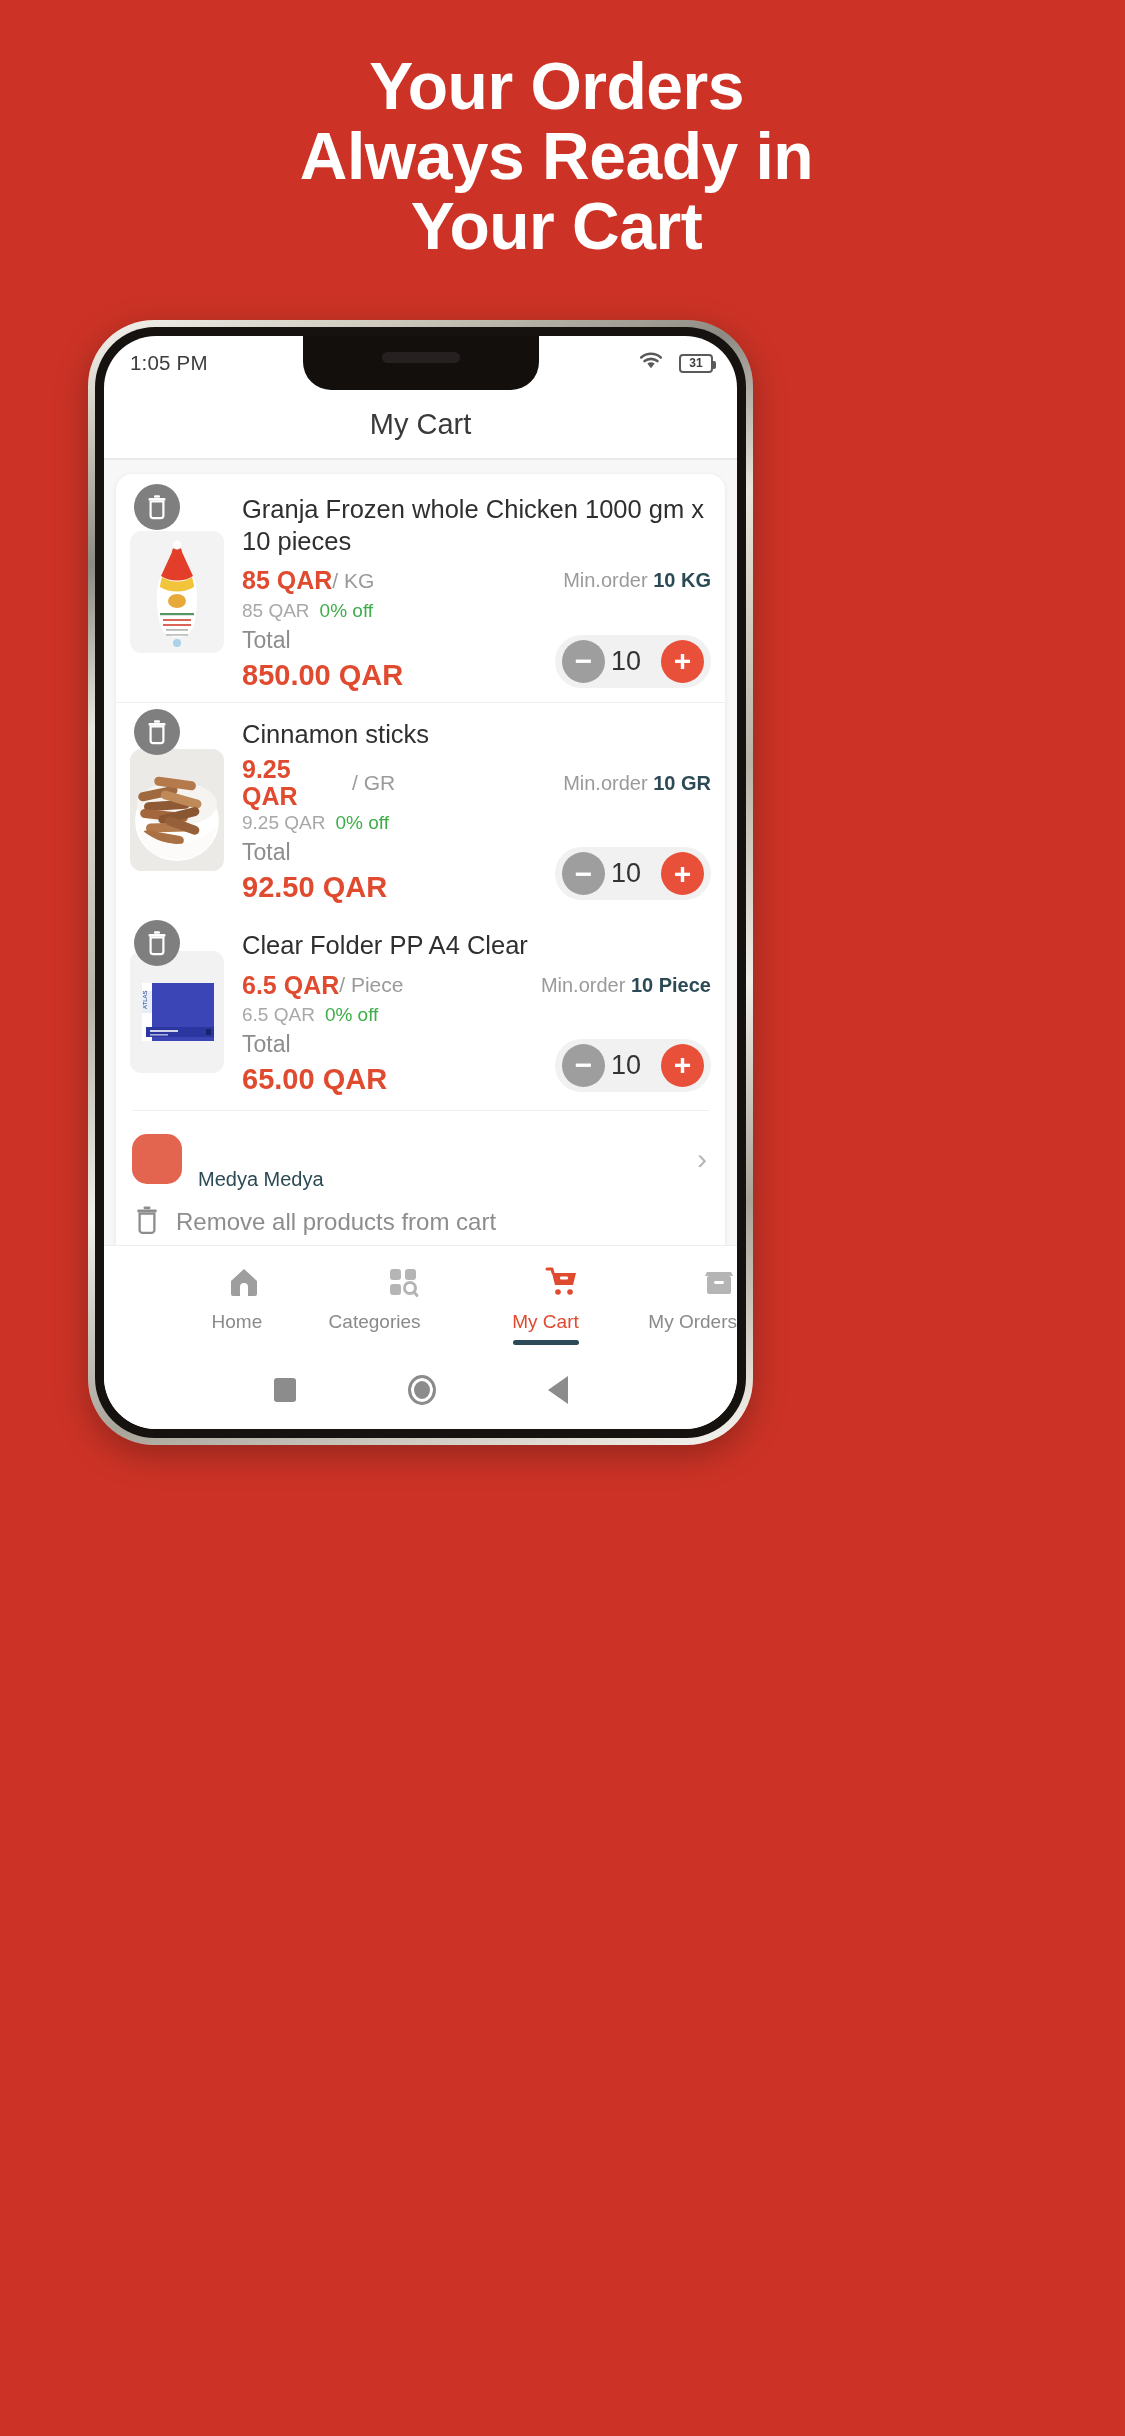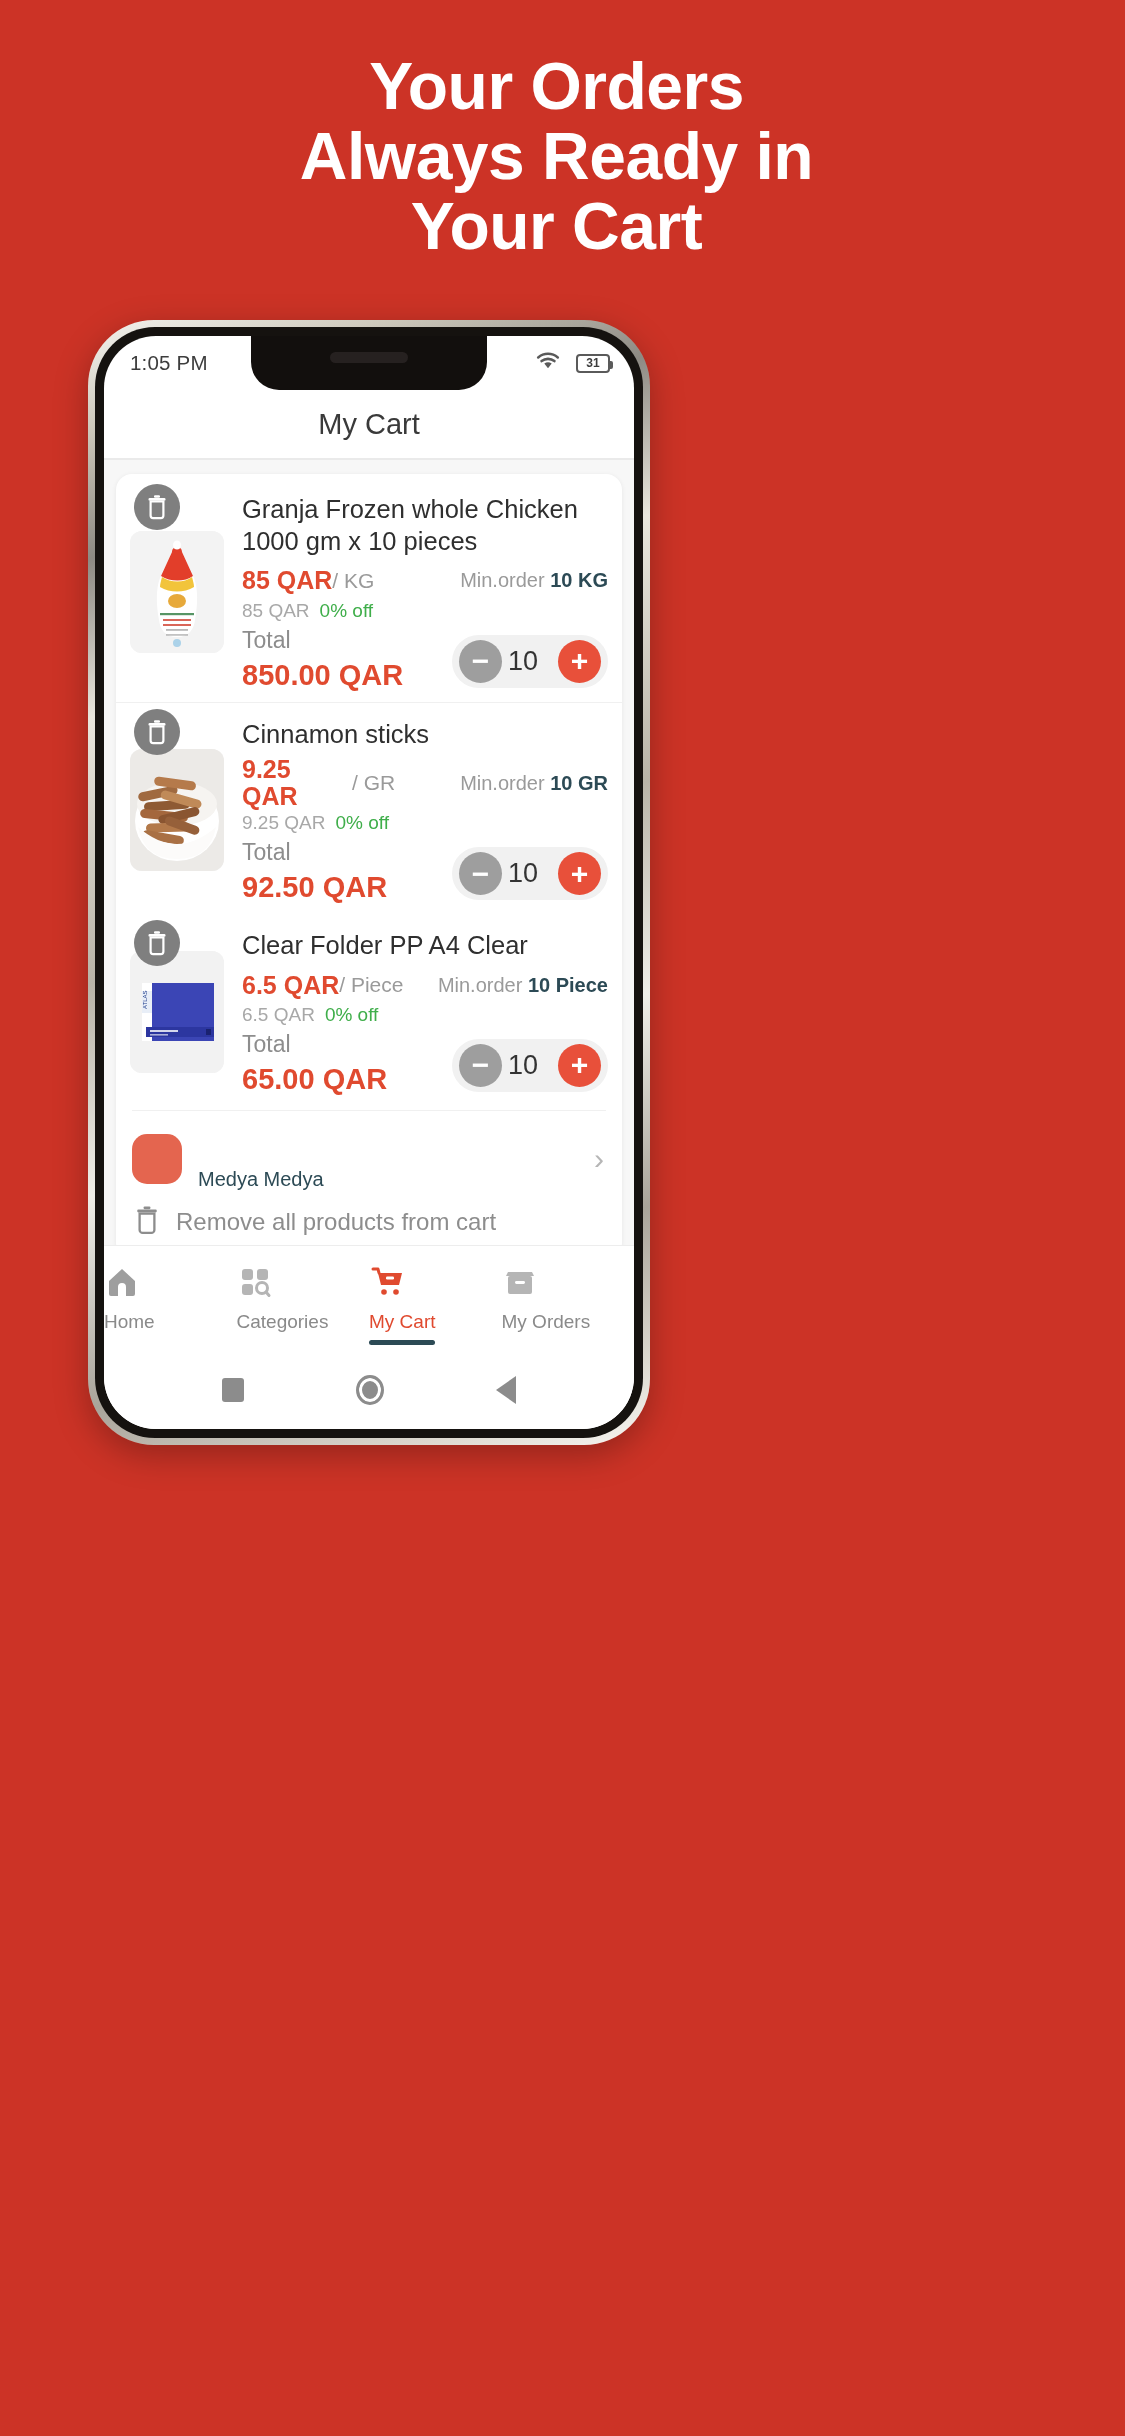--- a/index.html
+++ b/index.html
@@ -25,21 +25,21 @@
     letter-spacing: -0.5px;
     padding: 0 90px;
   }
   .promo-headline .ln { display: block; }
 
   
   .device {
     position: absolute;
     left: 88px;
     top: 320px;
-    width: 562px;
+    width: 665px;
     height: 1125px;
     border-radius: 66px;
     background: linear-gradient(160deg,#f4f3ef 0%,#cfcabd 8%,#8d8a83 18%,#e9e6dd 30%,#b9b4a8 50%,#efeee8 66%,#a9a49a 82%,#dedad1 94%,#f7f6f2 100%);
     padding: 7px;
     box-shadow: 0 10px 34px rgba(0,0,0,0.28);
   }
   .device-inner {
     width: 100%; height: 100%;
     border-radius: 60px;
     background: #15120f;
@@ -292,21 +292,21 @@
     background: #ffffff;
     border-top: 1.5px solid #ededed;
     display: flex;
     align-items: center;
     z-index: 5;
   }
   .tab {
     flex: 1 1 0;
     display: flex;
     flex-direction: column;
-    align-items: flex-start;
+    align-items: flex-end;
     gap: 7px;
     position: relative;
   }
   .tab-label { font-size: 19px; color: #8a8a8a; }
   .tab.active .tab-label { color: #E04A2F; }
   .tab-underline {
     position: absolute;
     bottom: -12px;
     width: 66px; height: 5px;
     border-radius: 3px;

